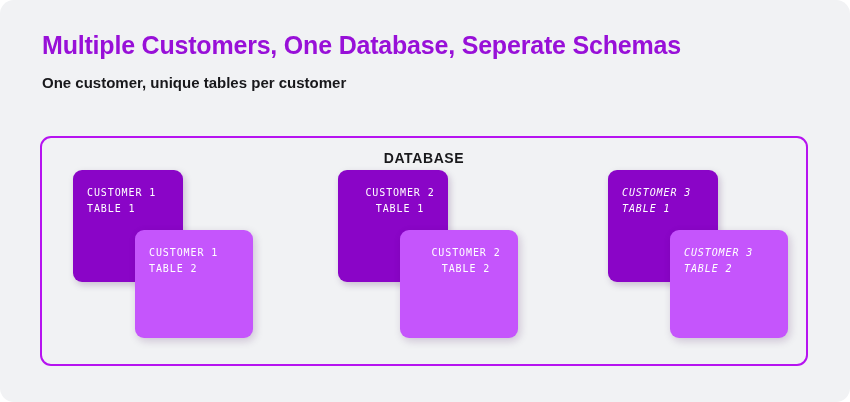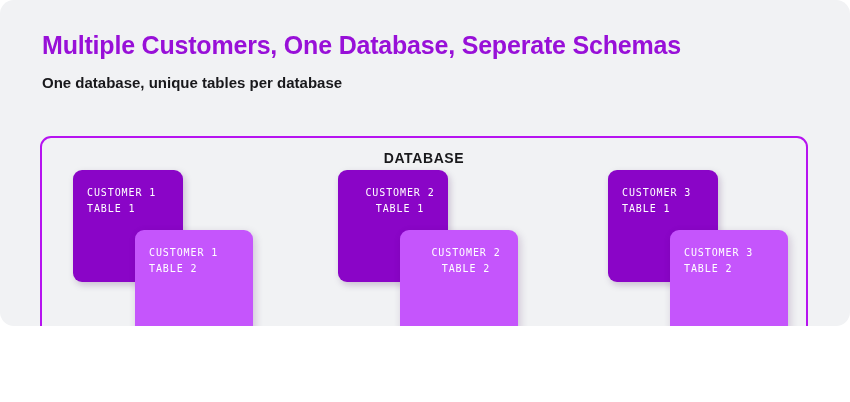--- a/index.html
+++ b/index.html
@@ -11,21 +11,21 @@
   body {
     width: 850px;
     height: 402px;
     overflow: hidden;
     font-family: "Liberation Sans", sans-serif;
   }
 
   #canvas {
     position: relative;
     width: 850px;
-    height: 326px;
+    height: 402px;
     background: #F1F2F4;
     border-radius: 14px;
     overflow: hidden;
     box-sizing: border-box;
   }
 
   
   #header {
     position: absolute;
     left: 42px;
@@ -80,21 +80,21 @@
 
   
   .customer-group {
     position: absolute;
     top: 32px;
     width: 212px;
     height: 180px;
   }
   #customer-group-1 { left: 31px;  }
   #customer-group-2 { left: 296px; text-align: center; }
-  #customer-group-3 { left: 566px; }
+  #customer-group-3 { left: 566px; font-style: italic; }
 
   .table-box {
     position: absolute;
     box-sizing: border-box;
     border-radius: 9px;
     padding: 15px 0 0 14px;
   }
   .table-box-primary {
     left: 0;
     top: 0;
@@ -124,21 +124,21 @@
     white-space: nowrap;
   }
 </style>
 </head>
 <body>
 
 <div id="canvas">
 
   <div id="header">
     <h1 id="page-title">Multiple Customers, One Database, Seperate Schemas</h1>
-    <p id="page-subtitle">One database, unique tables per database</p>
+    <p id="page-subtitle">One customer, unique tables per customer</p>
   </div>
 
   <div id="database-container">
 
     <div id="database-label">DATABASE</div>
 
     <div class="customer-group" id="customer-group-1">
       <div class="table-box table-box-primary">
         <span class="table-line">CUSTOMER 1</span>
         <span class="table-line">TABLE 1</span>

